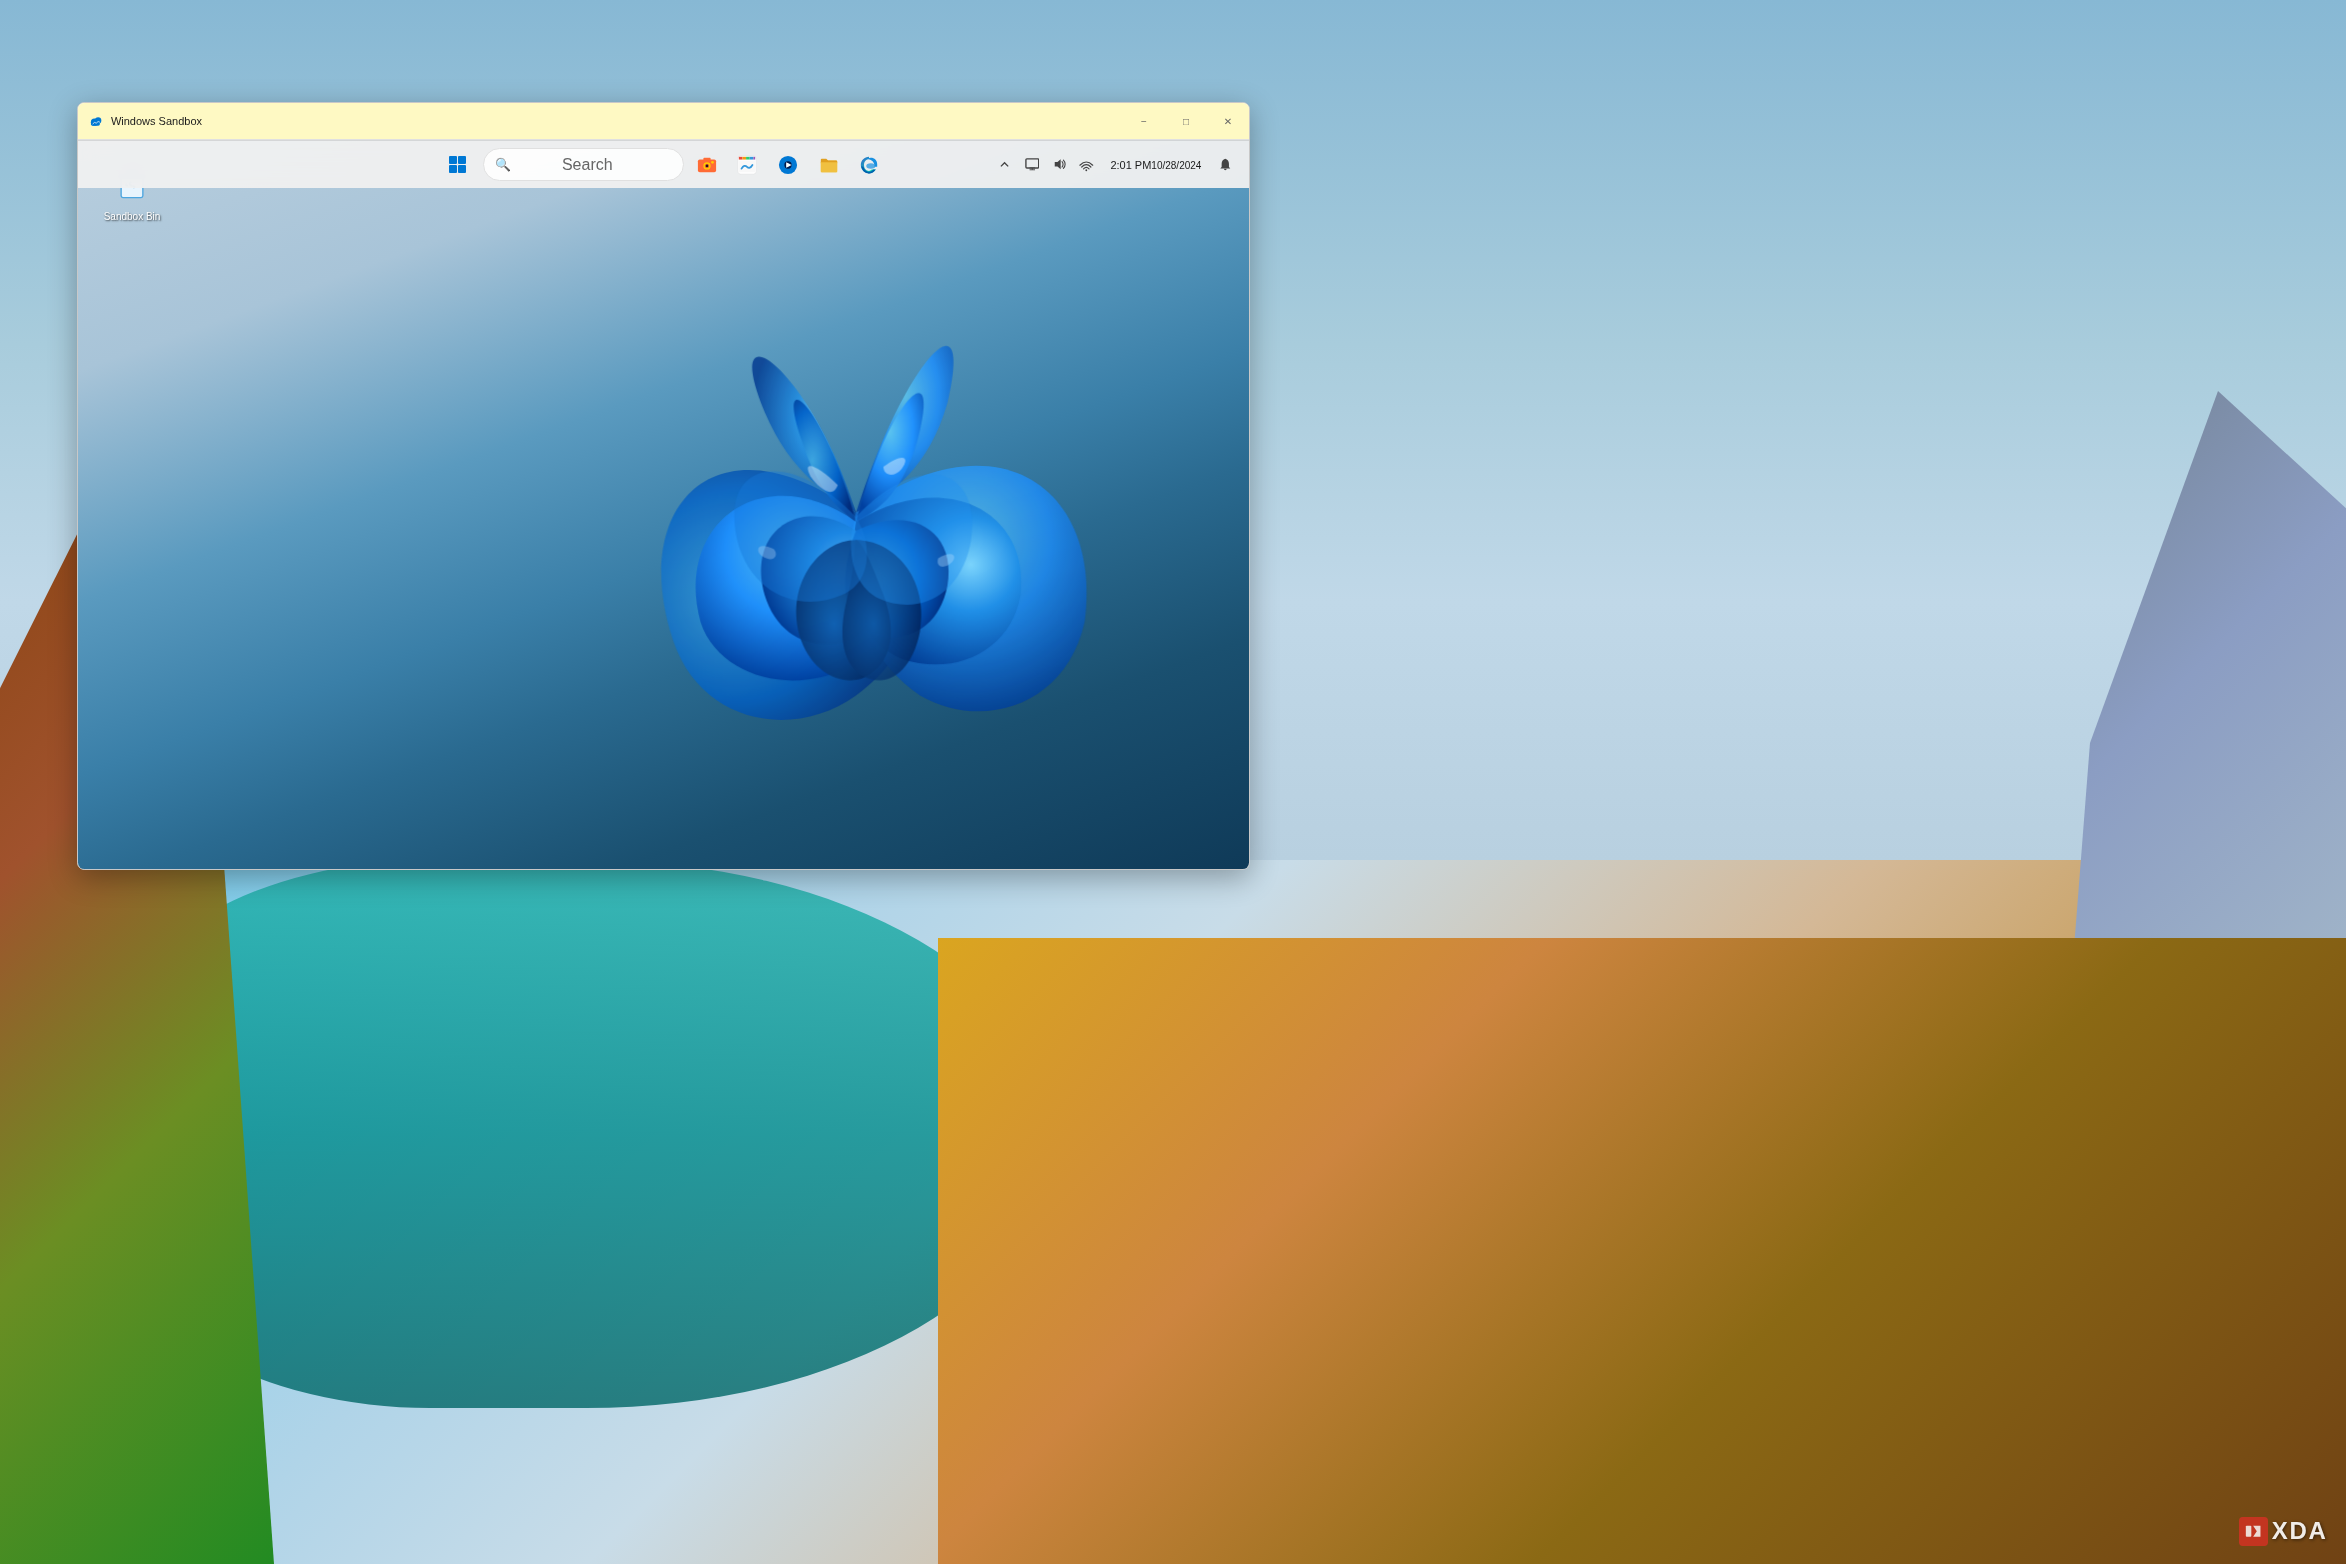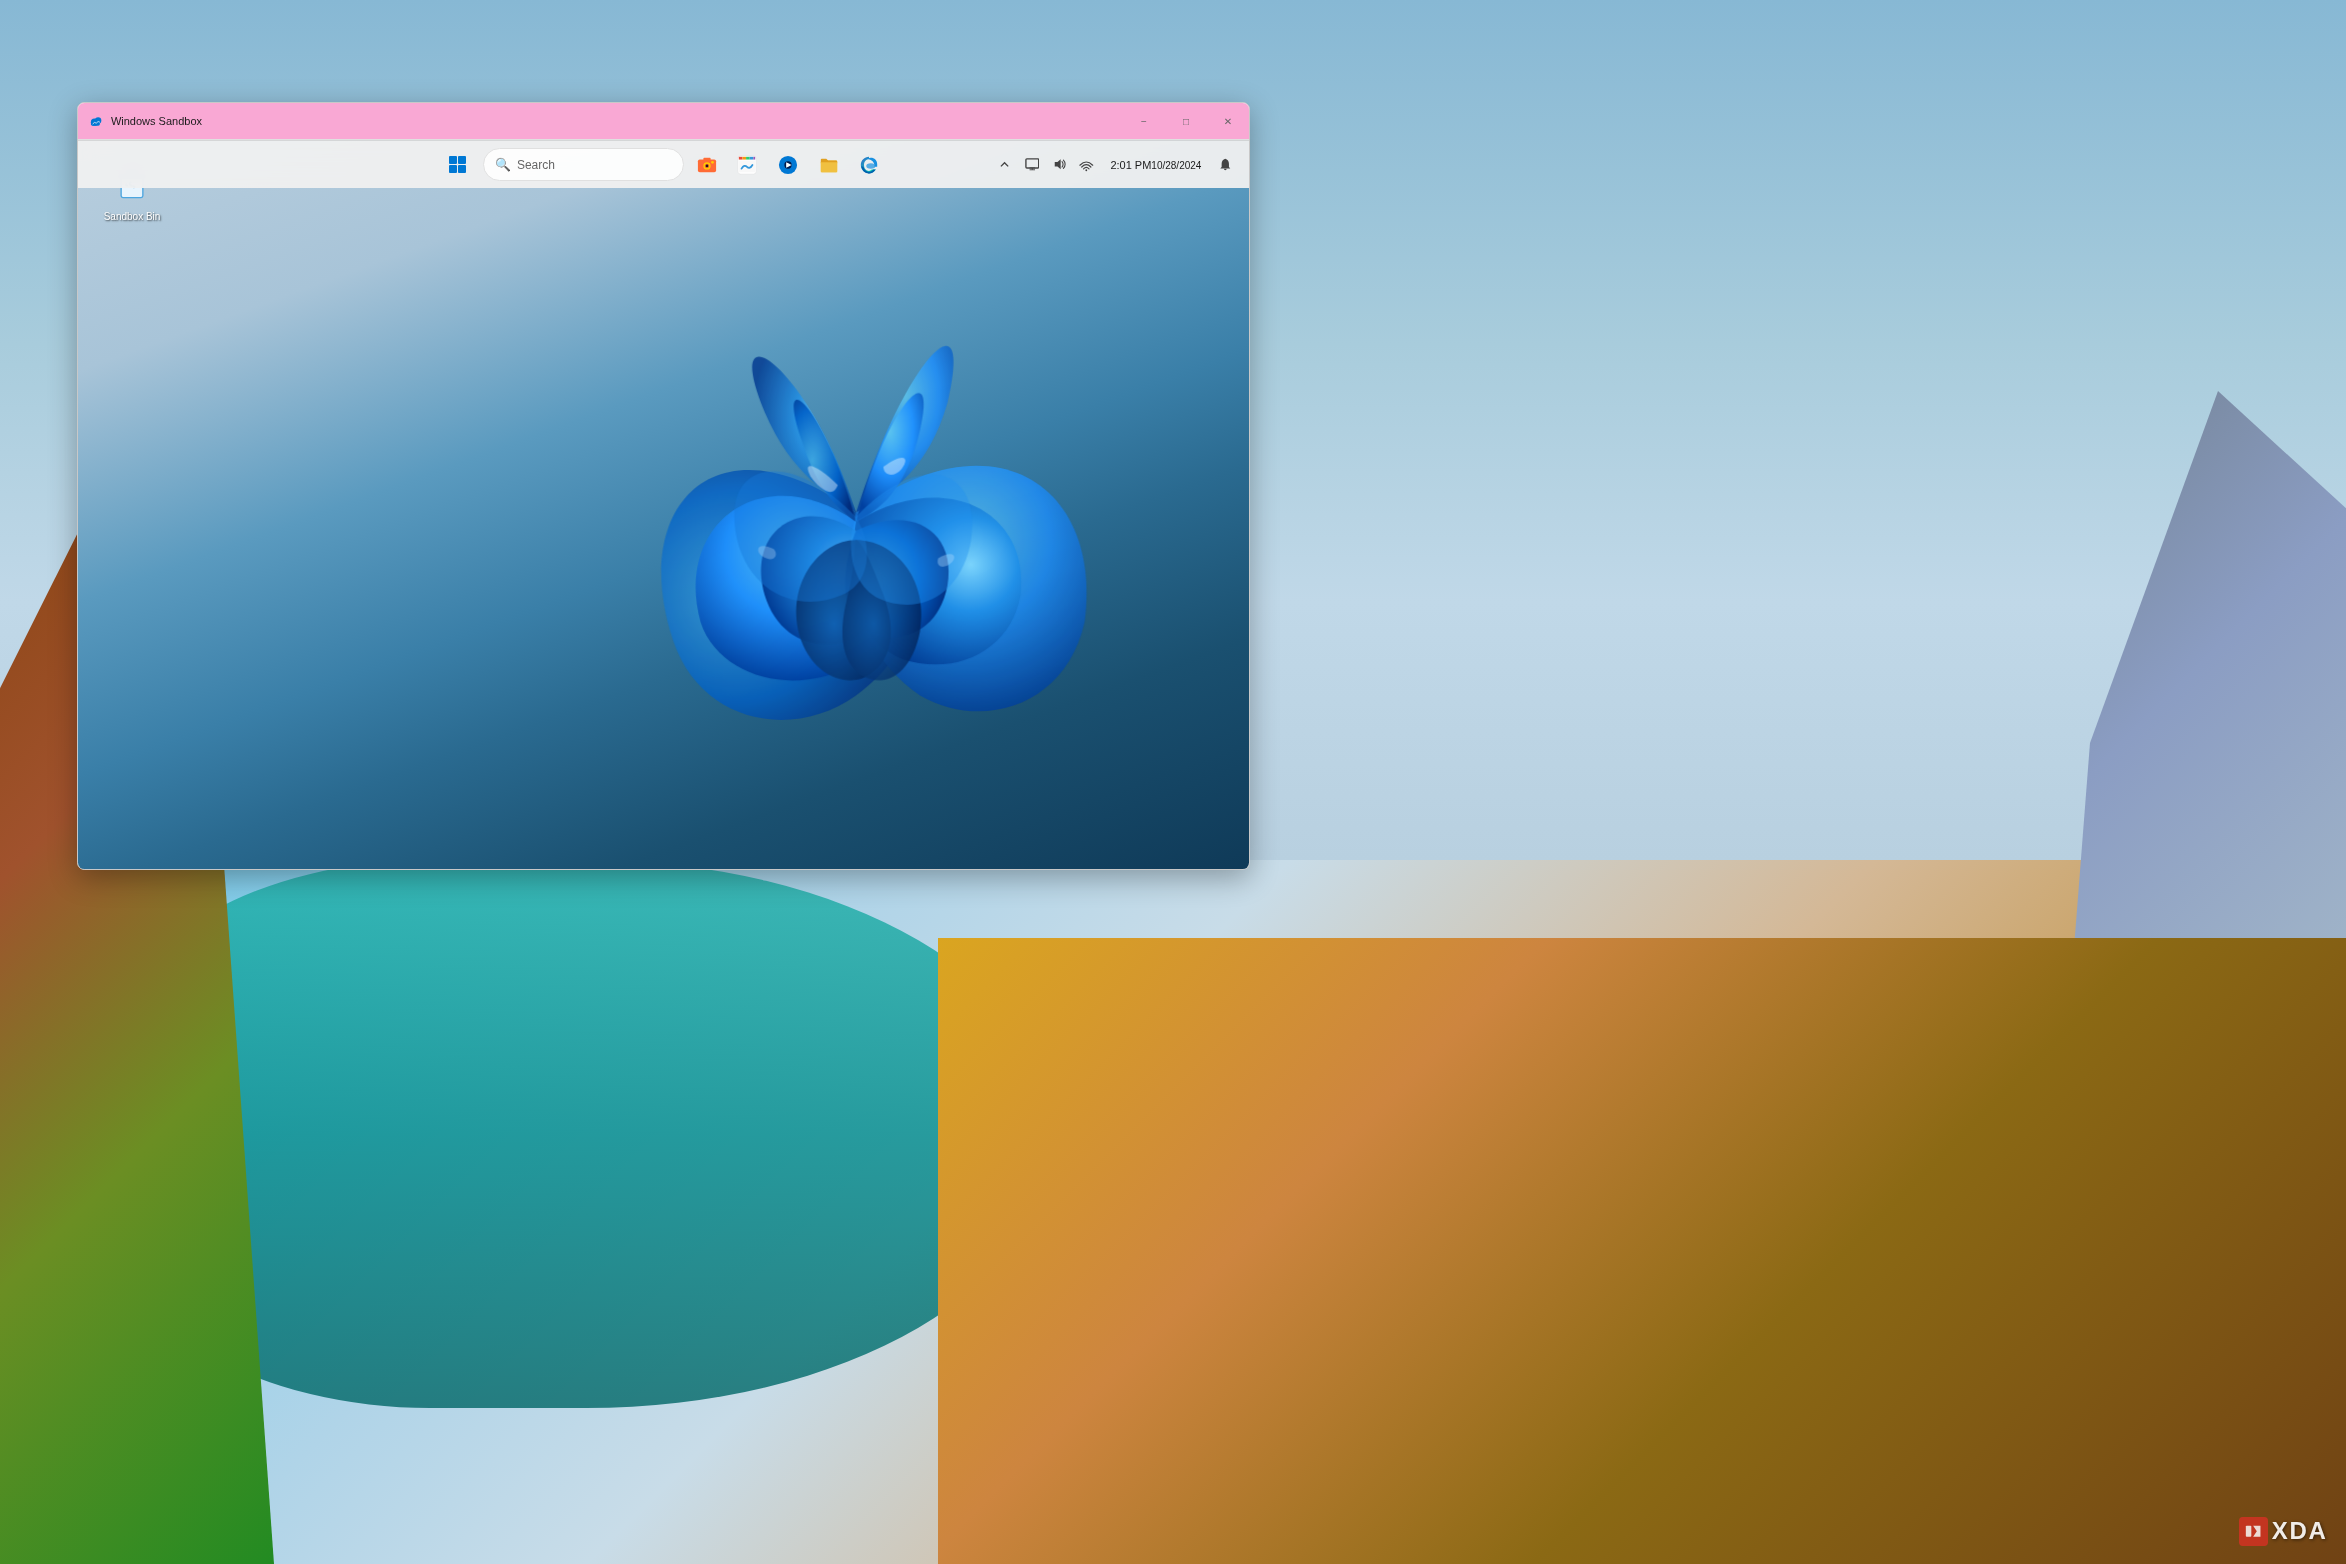--- a/index.html
+++ b/index.html
@@ -96,21 +96,21 @@
       box-shadow: 0 7.3px 29px rgba(0,0,0,0.3);
       border-radius: 7.3px;
       overflow: hidden;
       display: flex;
       flex-direction: column;
     }
 
     
     .title-bar {
       height: 37px;
-      background: #f9a8d4;
+      background: #fef9c3;
       border-bottom: 0.9px solid #e0e0e0;
       display: flex;
       align-items: center;
       padding: 0 11px;
       flex-shrink: 0;
       position: relative;
     }
 
     .title-bar-icon {
       width: 14.6px;
@@ -241,22 +241,23 @@
       border-radius: 18.3px;
       display: flex;
       align-items: center;
       padding: 0 11px;
       gap: 5.5px;
       cursor: pointer;
       margin-left: 3.7px;
     }
 
     .taskbar-search-text {
-      font-size: 12px;
+      font-size: 16px;
       color: #666;
+      margin-left: 45px;
     }
 
     .taskbar-icon-btn {
       width: 37px;
       height: 37px;
       display: flex;
       align-items: center;
       justify-content: center;
       cursor: pointer;
       border-radius: 3.7px;

